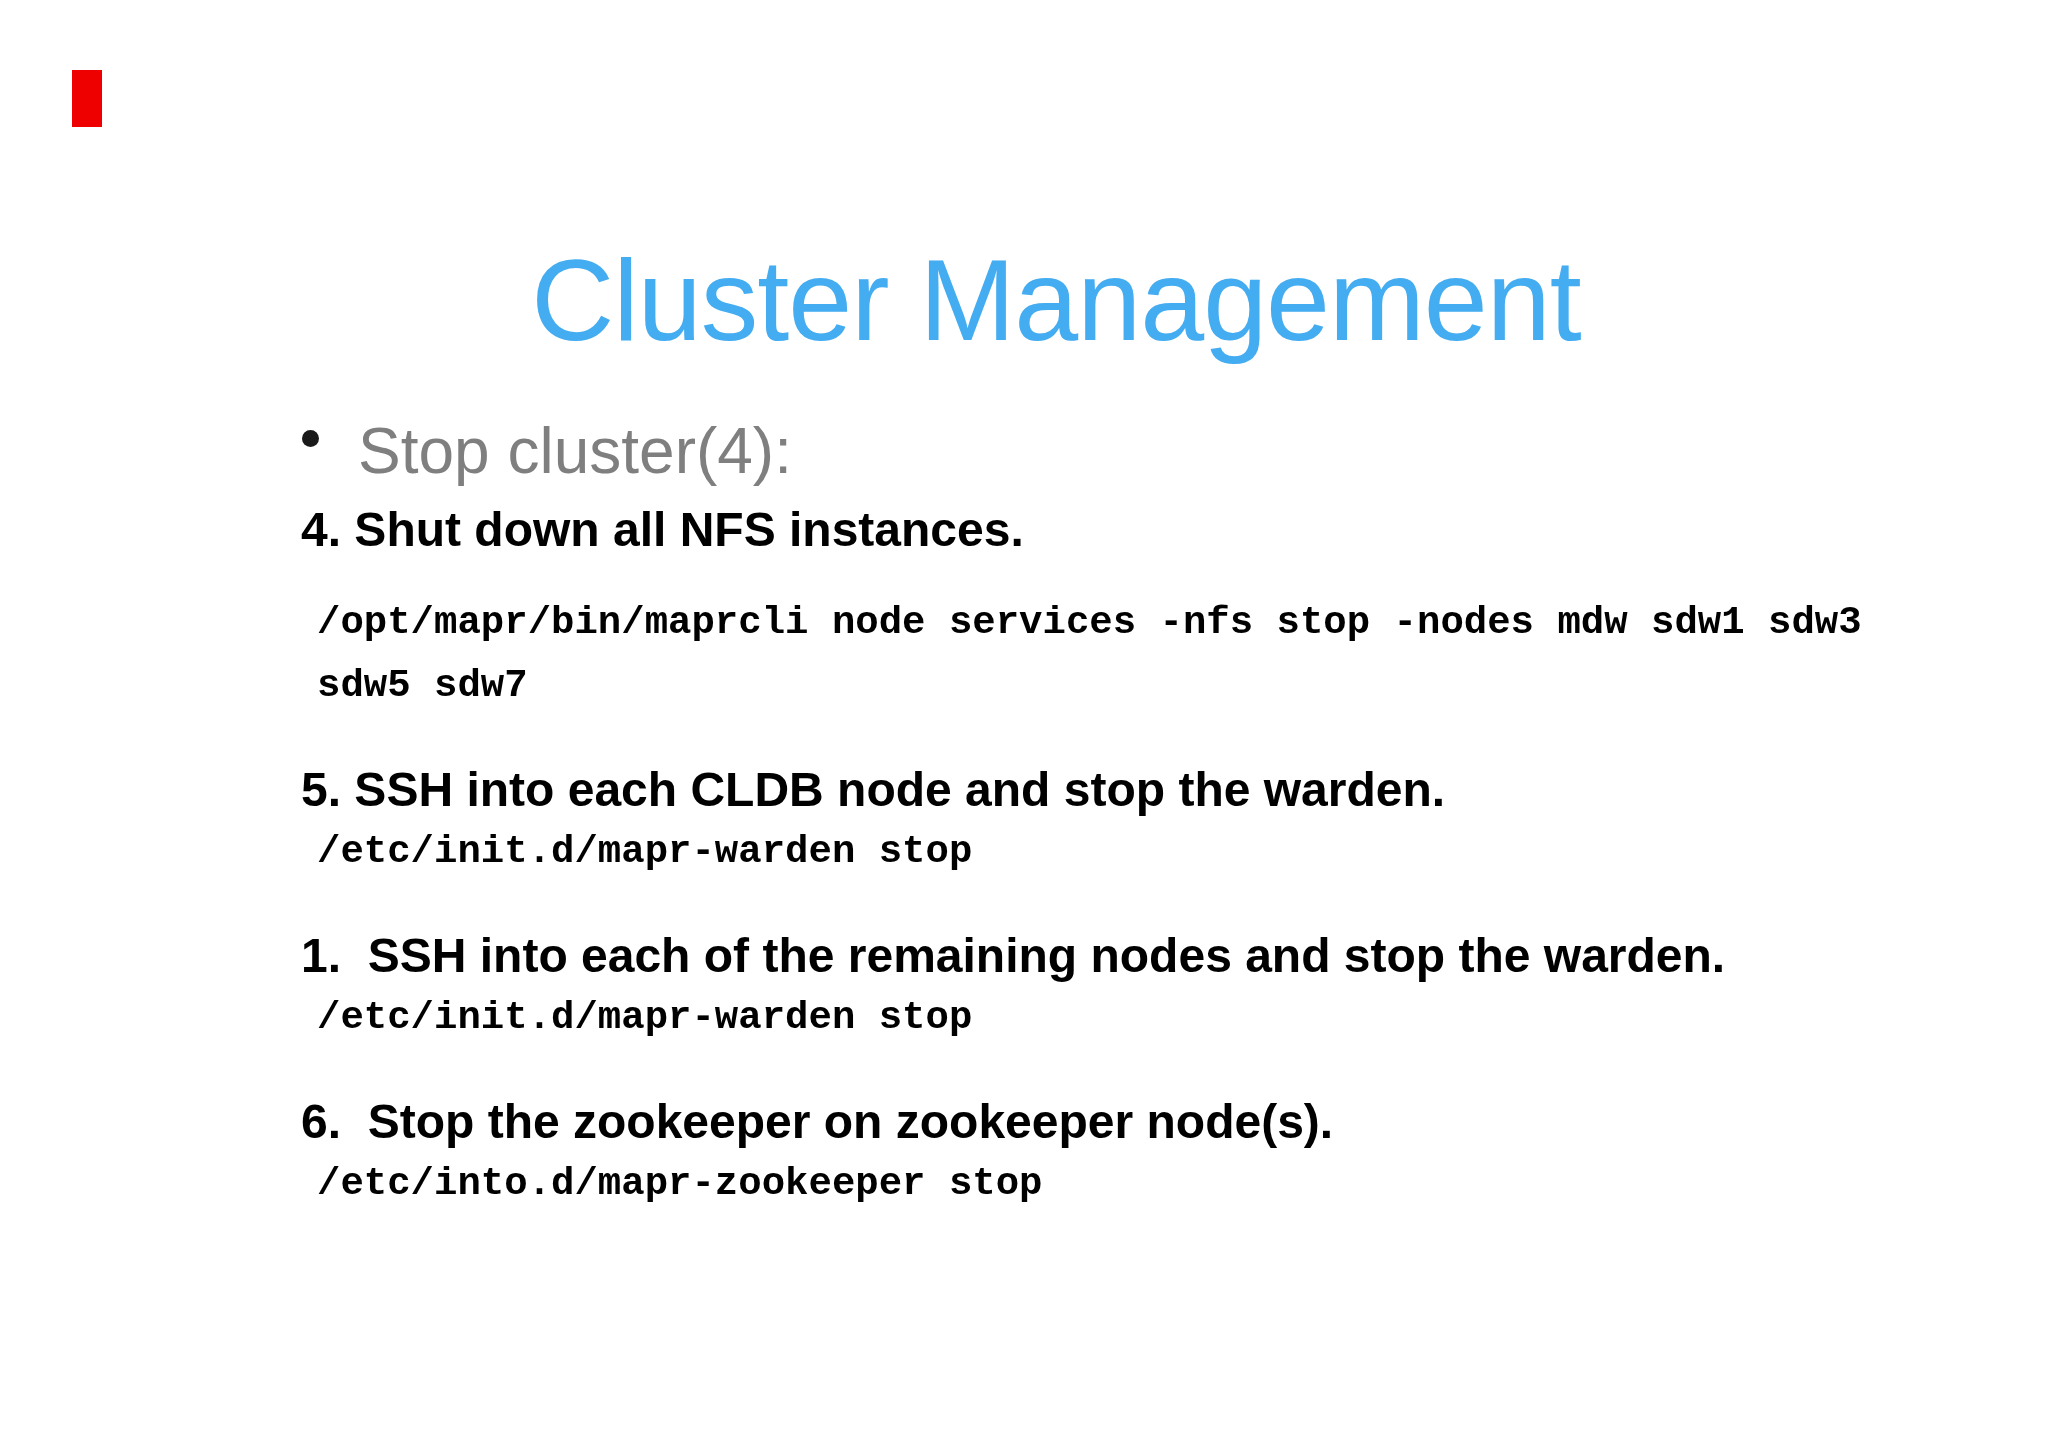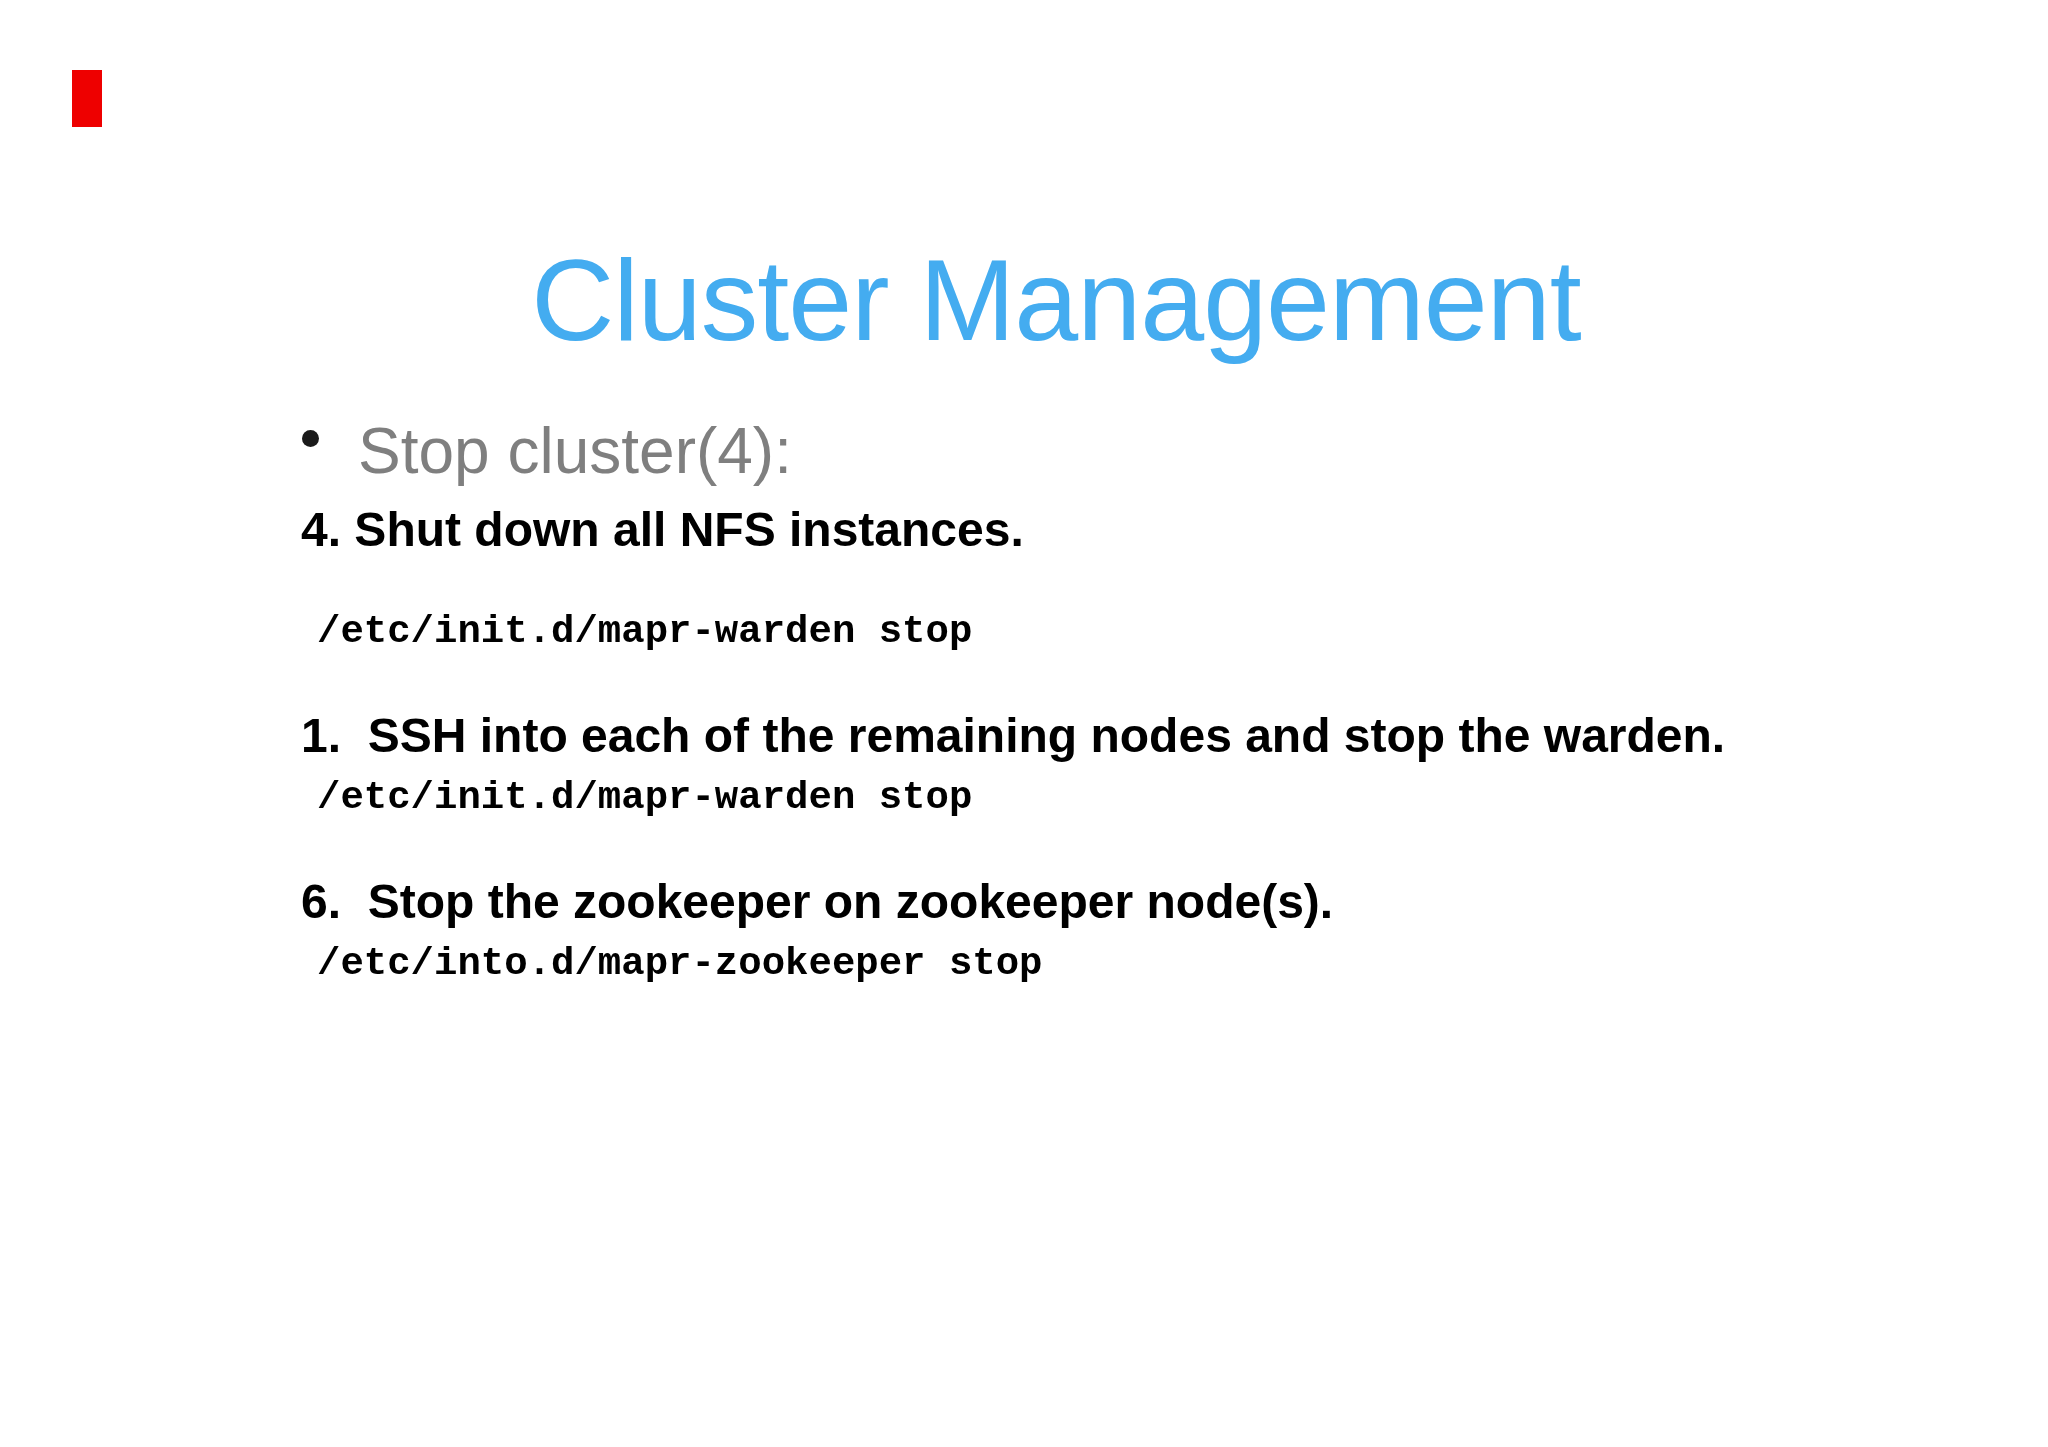--- a/index.html
+++ b/index.html
@@ -82,23 +82,28 @@
   <h1 class="slide-title" style="color: rgb(68, 172, 240);">Cluster Management</h1>
 
   <div class="bullet-row">
     <span class="bullet-dot"></span>
     <span class="bullet-label" style="color: rgb(127, 127, 127);">Stop cluster(4):</span>
   </div>
 
   <div class="content">
     <div class="step-section gap-after-heading">
       <div class="step-heading">4. Shut down all NFS instances.</div>
+      <div class="step-commands">
+          <div class="command-line">/opt/mapr/bin/maprcli node services -nfs stop -nodes mdw sdw1 sdw3</div>
+          <div class="command-line">sdw5 sdw7</div>
+        </div>
     </div>
 
     <div class="step-section">
+      <div class="step-heading">5. SSH into each CLDB node and stop the warden.</div>
       <div class="step-commands">
           <div class="command-line">/etc/init.d/mapr-warden stop</div>
         </div>
     </div>
 
     <div class="step-section">
       <div class="step-heading">1.  SSH into each of the remaining nodes and stop the warden.</div>
       <div class="step-commands">
           <div class="command-line">/etc/init.d/mapr-warden stop</div>
         </div>

